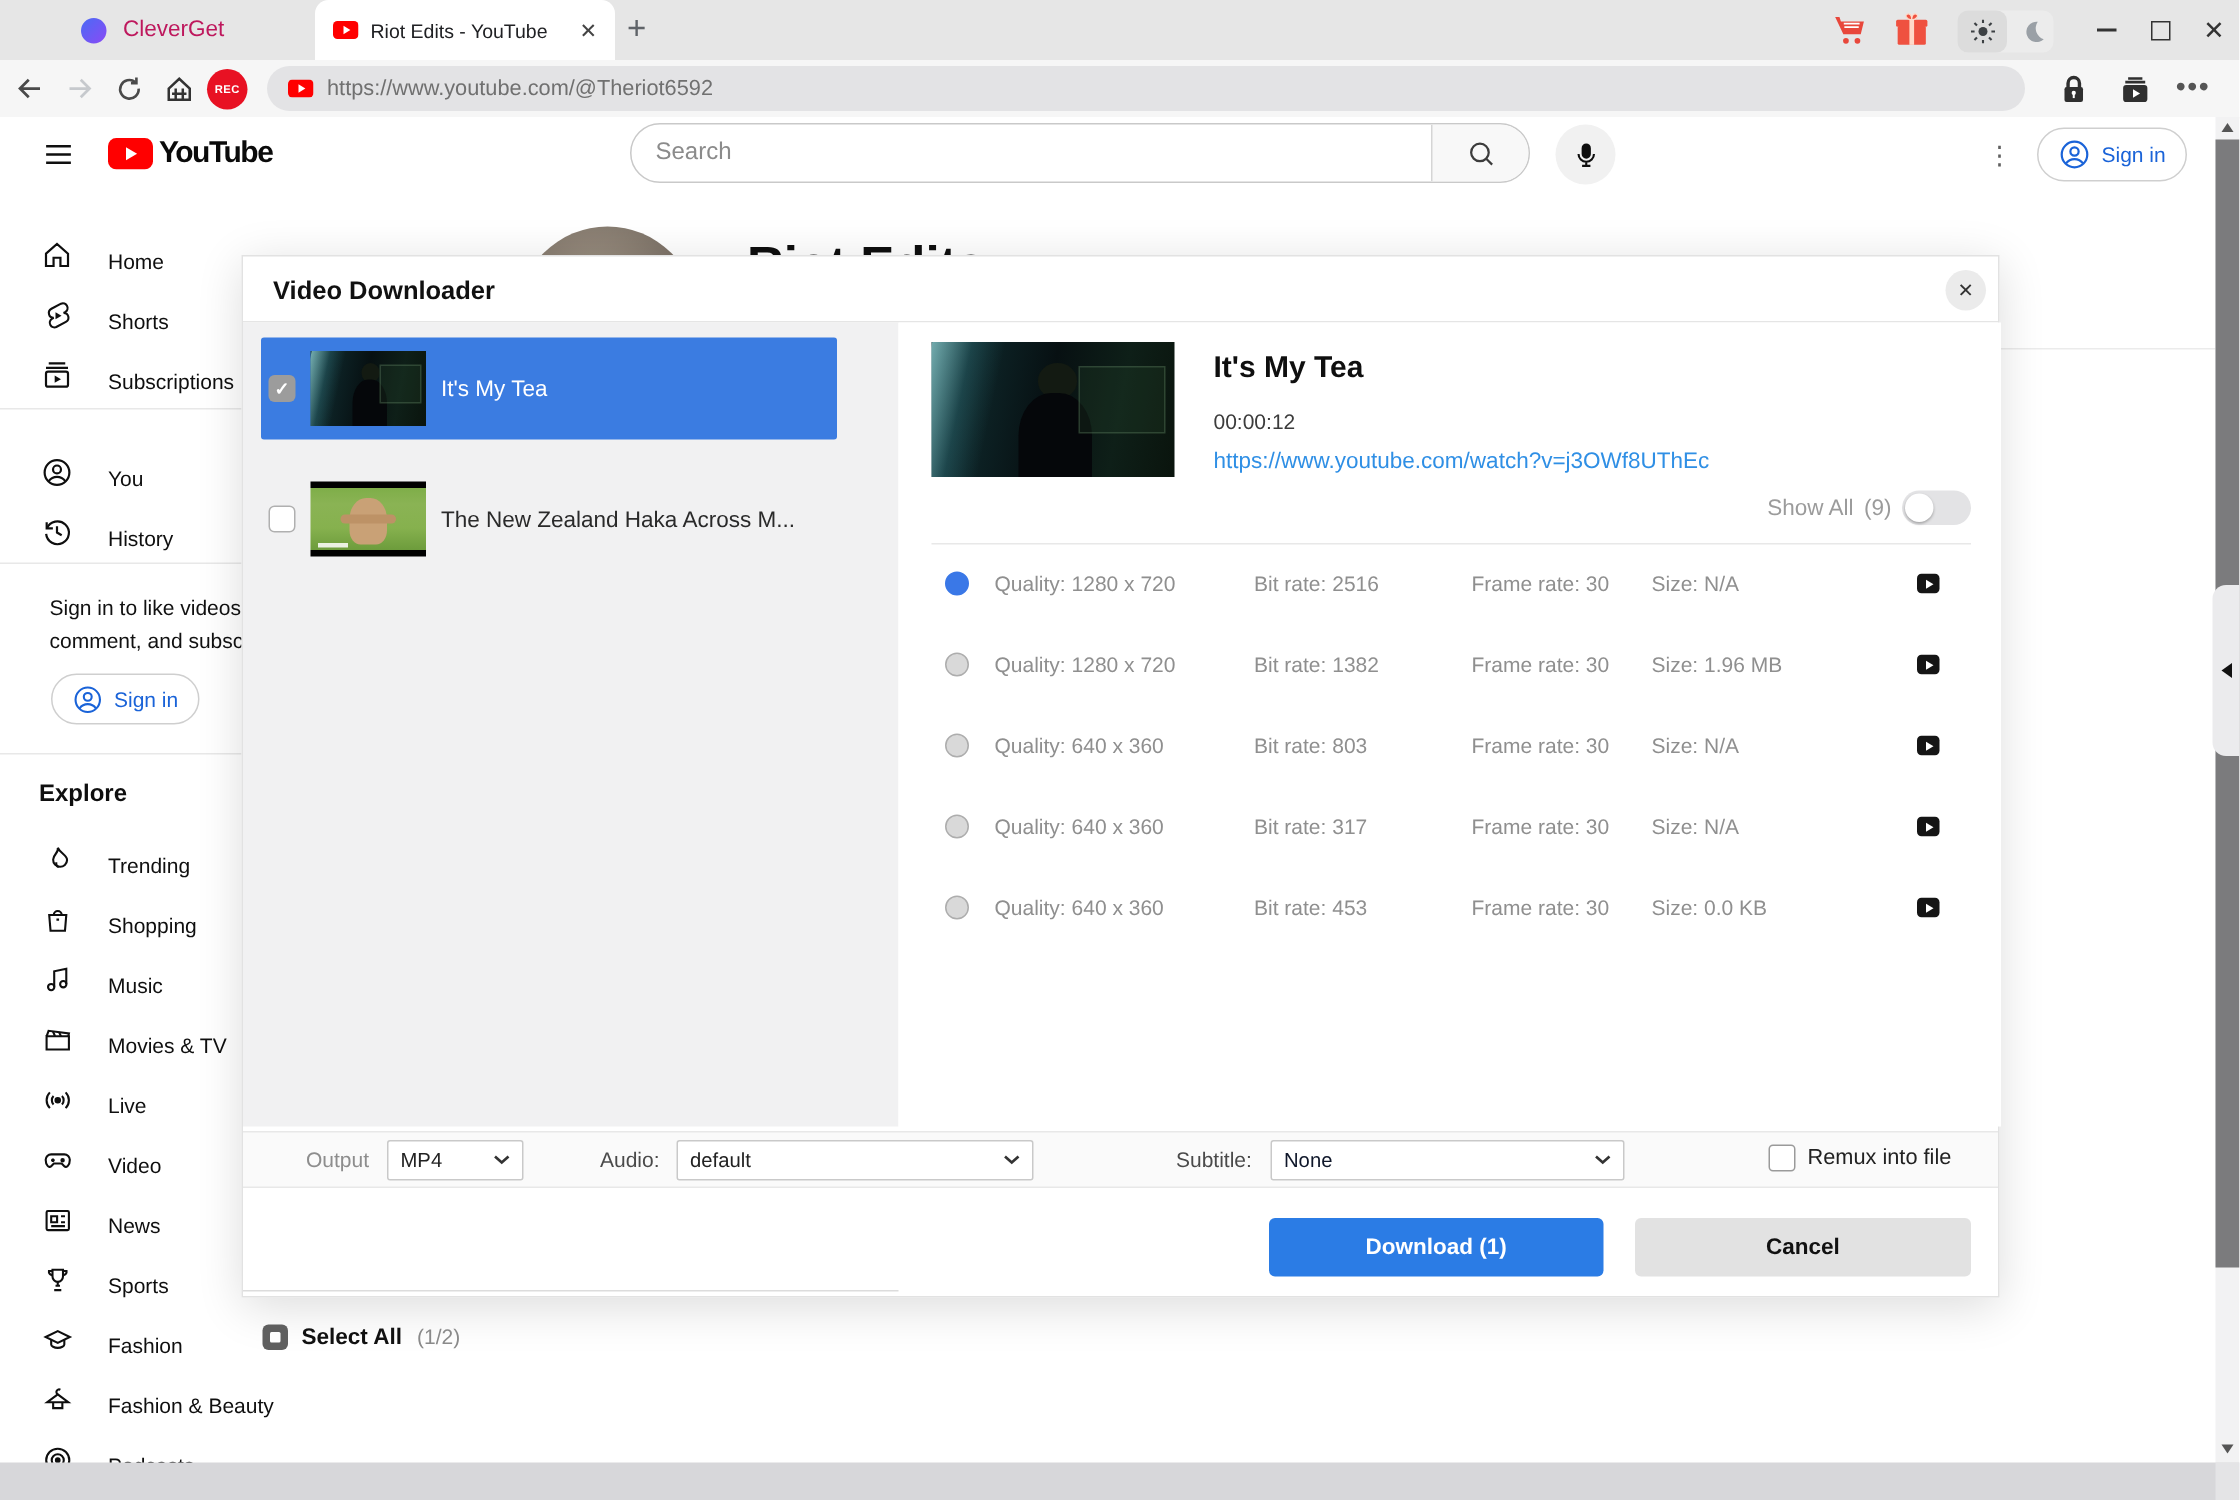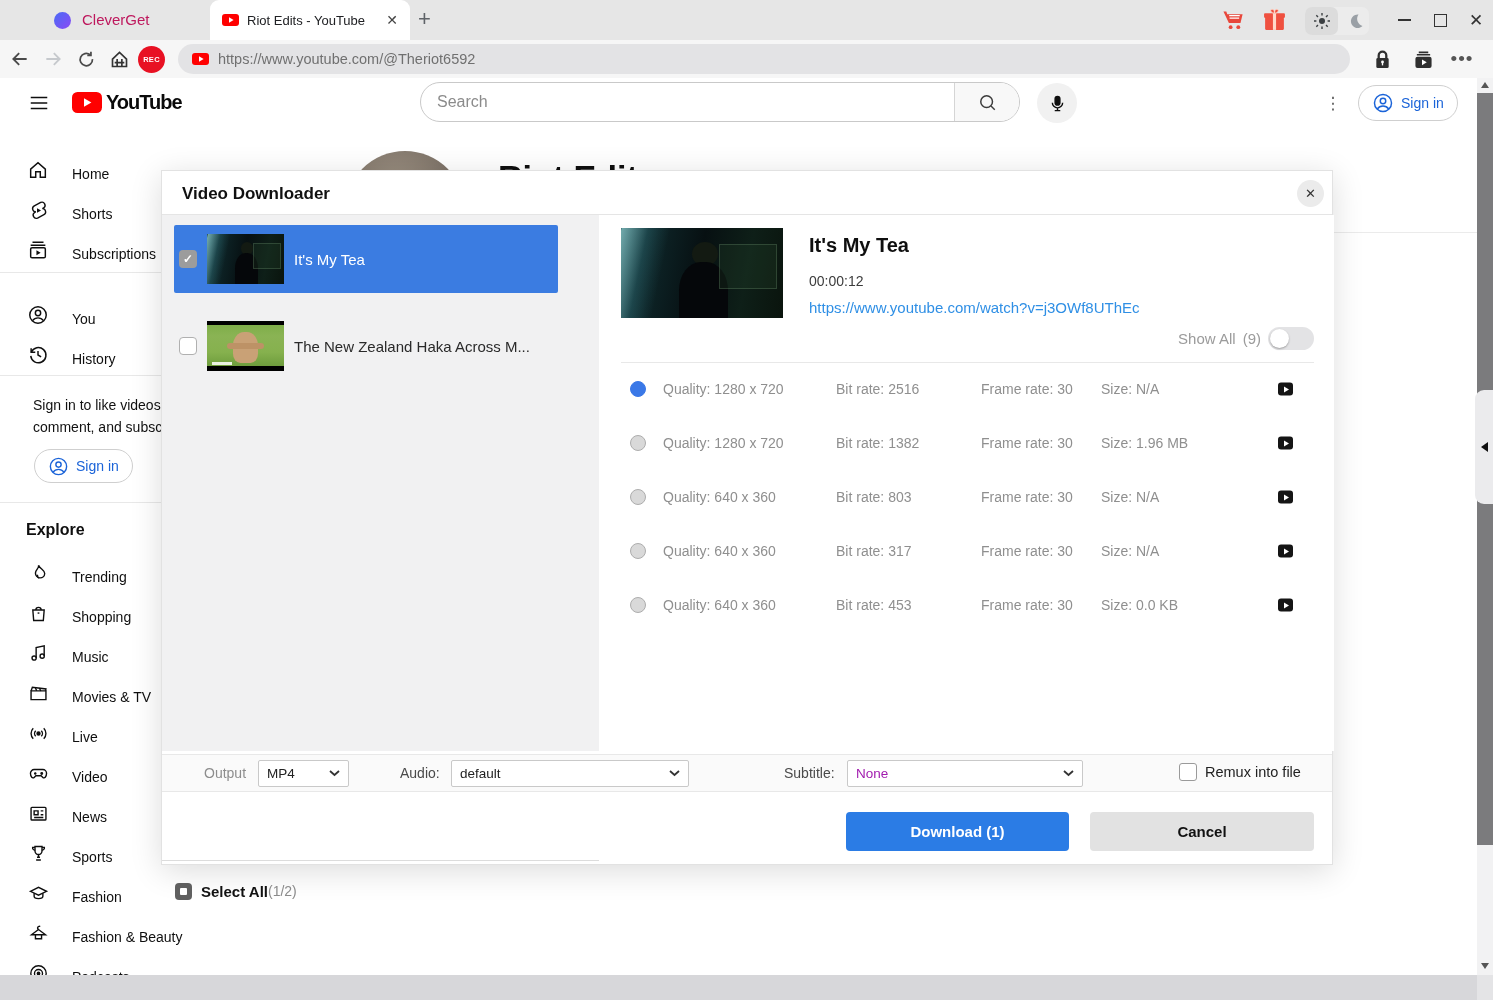--- a/index.html
+++ b/index.html
@@ -75,21 +75,21 @@
   .cb.empty{background:#fff;border:1.5px solid #b0b0b0}
   .vthumb{width:77px;height:50px;margin-left:10px;flex:none;position:relative;overflow:hidden;background:#000}
   .vtitle{margin-left:10px;font-size:15px;white-space:nowrap;overflow:hidden}
   .vitem.sel .vtitle{color:#fff}
   .vitem:not(.sel) .vtitle{color:#2a2a2a}
   .list-div{position:absolute;left:0;top:645px;width:437px;height:1px;background:#dcdcdc}
   .selall{position:absolute;left:0;top:646px;width:437px;height:60px;display:flex;align-items:center}
   .cb.indet{width:17px;height:17px;background:#5f5f5f;border-radius:4px;margin-left:13px}
   .cb.indet i{display:block;width:7px;height:7px;background:#fff;border-radius:1px}
   .selall-label{margin-left:9px;font-size:15px;font-weight:bold;color:#111}
-  .selall-count{font-size:14px;color:#8a8a8a}
+  .selall-count{margin-left:10px;font-size:14px;color:#8a8a8a}
 
   .right-panel{position:absolute;left:437px;top:44px;width:735px;height:536px;background:#fff}
   .dthumb{position:absolute;left:22px;top:13px;width:162px;height:90px;background:#000;overflow:hidden}
   .dtitle{position:absolute;left:210px;top:19px;font-size:20px;font-weight:bold;color:#0f0f0f}
   .dtime{position:absolute;left:210px;top:58px;font-size:14px;color:#3c3c3c}
   .dlink{position:absolute;left:210px;top:84px;font-size:15px;color:#2f8fe5;text-decoration:none}
   .showall{position:absolute;right:20px;top:112px;display:flex;align-items:center;gap:7px;font-size:15px;color:#9b9b9b}
   .toggle{width:46px;height:23px;border-radius:11.5px;background:#e3e3e5;position:relative}
   .toggle .knob{position:absolute;left:2px;top:2px;width:19px;height:19px;border-radius:50%;background:#fff;
                 box-shadow:0 1px 2px rgba(0,0,0,.3)}
@@ -102,21 +102,21 @@
   .q1{left:64px}.q2{left:237px}.q3{left:382px}.q4{left:502px}
   .playbtn{left:679px;width:15px;height:13px;background:#151515;border-radius:3px;
            display:flex;align-items:center;justify-content:center}
   .playbtn i{display:block;width:0;height:0;border-left:5px solid #fff;border-top:3.5px solid transparent;border-bottom:3.5px solid transparent;margin-left:1px}
 
   .optbar{position:absolute;left:0;top:583px;width:100%;height:38px;background:#fafafa;
           border-top:1px solid #e8e8e8;border-bottom:1px solid #e8e8e8;box-sizing:border-box}
   .opt-label{position:absolute;top:10px;font-size:14px}
   .sel-box{position:absolute;top:5px;height:27px;background:#fff;border:1px solid #c9c9c9;border-radius:2px;
            box-sizing:border-box;display:flex;align-items:center;justify-content:space-between;padding:0 8px;font-size:13.5px;color:#222}
-  .sel-box.dis{color:#a21caf}
+  .sel-box.dis{color:#0f172a}
   .remux{position:absolute;left:1017px;top:8px;display:flex;align-items:center;gap:8px;font-size:14.5px;color:#222}
   .remux .box{width:18px;height:18px;border:1.5px solid #9a9a9a;border-radius:3px;background:#fff;box-sizing:border-box}
 
   .btn{position:absolute;top:641px;height:39px;border-radius:4px;display:flex;align-items:center;justify-content:center;
        font-size:15px;font-weight:bold}
   .btn.primary{left:684px;width:223px;background:#2b7ce5;color:#fff}
   .btn.plain{left:928px;width:224px;background:#e2e2e2;color:#111}
 
   
   .tea-base{background:linear-gradient(100deg,#1b4046 0%,#0d2326 22%,#071012 48%,#0e1f18 75%,#0a140d 100%)}

